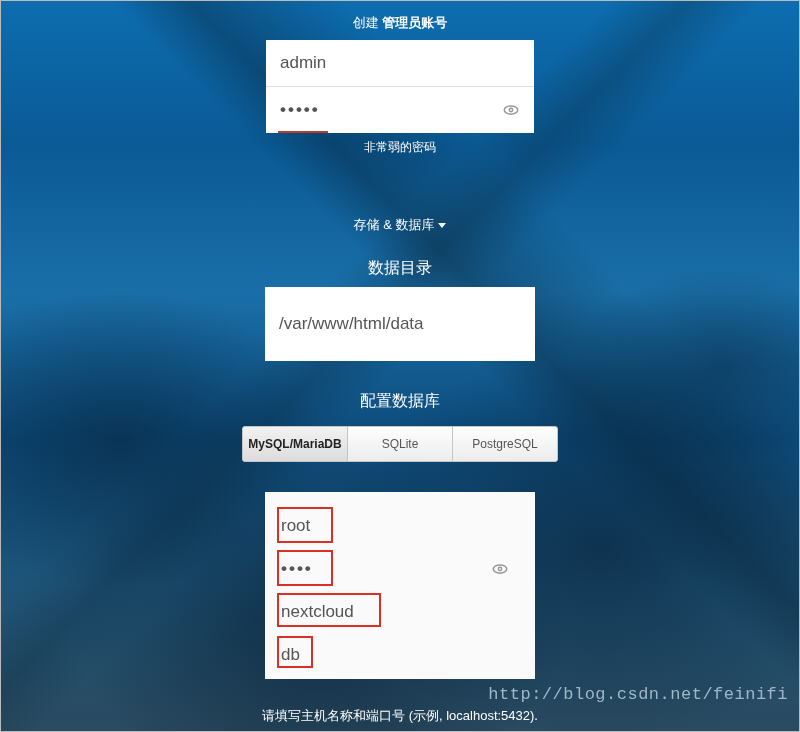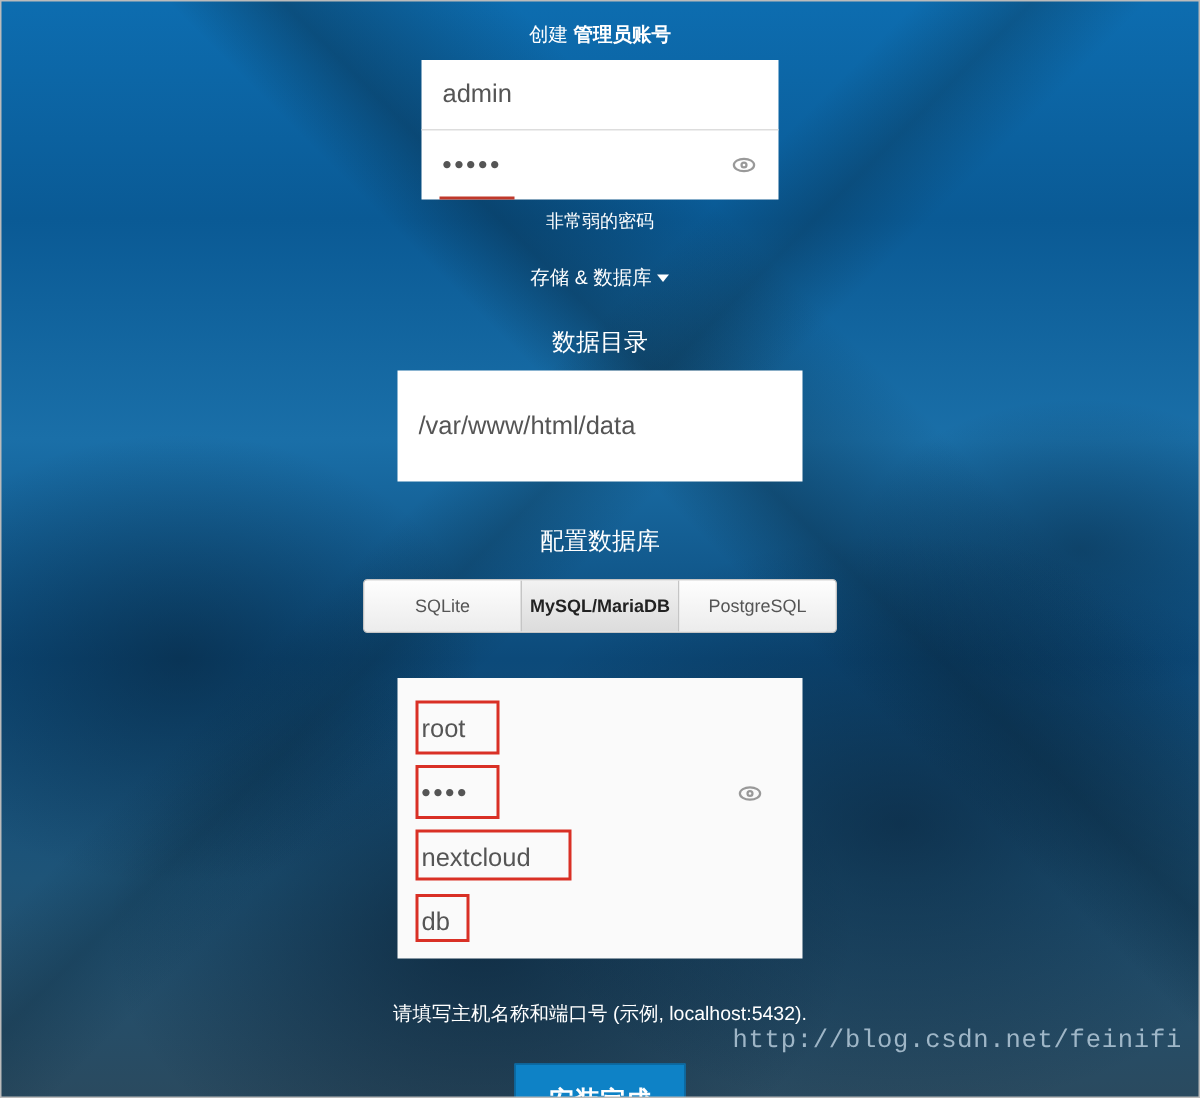--- a/index.html
+++ b/index.html
@@ -19,37 +19,37 @@
         linear-gradient(45deg, transparent 0%, transparent 55%, rgba(8,35,55,0.4) 60%, transparent 70%),
         radial-gradient(ellipse 400px 300px at 15% 60%, rgba(6,30,50,0.5) 0%, transparent 50%),
         radial-gradient(ellipse 500px 350px at 75% 75%, rgba(5,25,45,0.55) 0%, transparent 55%),
         radial-gradient(ellipse 450px 320px at 40% 85%, rgba(4,22,40,0.6) 0%, transparent 55%),
         radial-gradient(ellipse 300px 200px at 90% 50%, rgba(8,36,58,0.45) 0%, transparent 50%);
       z-index: 0;
     }
     .container { position: relative; z-index: 1; display: flex; flex-direction: column; align-items: center; padding-top: 14px; }
     .label-title { color: #fff; font-size: 13px; margin-bottom: 8px; text-align: center; }
     .label-title .bold { font-weight: 700; }
-    .card { background: #fff; width: 238px; padding: 0; }
+    .card { background: #fff; width: 268px; padding: 0; }
     .field-row { position: relative; }
     .text-input {
       width: 100%; border: none; border-bottom: 1px solid #ddd;
       padding: 13px 14px; font-size: 17px; color: #555; background: transparent;
       font-family: inherit;
     }
     .card .field-row:last-child .text-input { border-bottom: none; }
     .pw-dots { letter-spacing: 2px; font-weight: 700; }
     .eye-btn {
       position: absolute; right: 12px; top: 50%; transform: translateY(-50%);
       width: 22px; height: 22px; display: flex; align-items: center; justify-content: center;
       cursor: pointer; color: #999;
     }
     .red-underline { position: absolute; left: 12px; bottom: 0; width: 50px; height: 2px; background: #c0392b; }
     .hint-below { color: #fff; font-size: 12px; margin-top: 6px; }
-    .storage-toggle { color: #fff; font-size: 13px; margin-top: 20px; cursor: pointer; display: flex; align-items: center; gap: 4px; }
+    .storage-toggle { color: #fff; font-size: 13px; margin-top: 60px; cursor: pointer; display: flex; align-items: center; gap: 4px; }
     .caret-down { width: 0; height: 0; border-left: 4px solid transparent; border-right: 4px solid transparent; border-top: 5px solid #fff; display: inline-block; }
     .section-label { color: #fff; font-size: 16px; margin-top: 24px; margin-bottom: 8px; }
     .data-dir { width: 270px; }
     .data-dir .text-input { border: none; padding: 27px 14px; }
     .db-tabs {
       display: flex; background: #fff; border: 1px solid #c5c5c5;
       border-radius: 3px; overflow: hidden; width: 316px; margin-top: 6px;
     }
     .db-tab {
       flex: 1; text-align: center; padding: 10px 0; font-size: 12px;
@@ -118,22 +118,22 @@
 
   <div class="section-label">数据目录</div>
   <div class="card data-dir">
     <div class="field-row">
       <input class="text-input" type="text" value="/var/www/html/data" style="">
     </div>
   </div>
 
   <div class="section-label" style="margin-top:30px">配置数据库</div>
   <div class="db-tabs">
+    <div class="db-tab active">MySQL/MariaDB</div>
     <div class="db-tab">SQLite</div>
-    <div class="db-tab active">MySQL/MariaDB</div>
     <div class="db-tab">PostgreSQL</div>
   </div>
 
   <div class="db-card">
     <div class="db-field">
       <input class="db-input" type="text" value="root" style="">
       <div class="red-box rb-root"></div>
     </div>
     <div class="db-field">
       <input class="db-input pw-dots" type="text" value="••••" style="">

